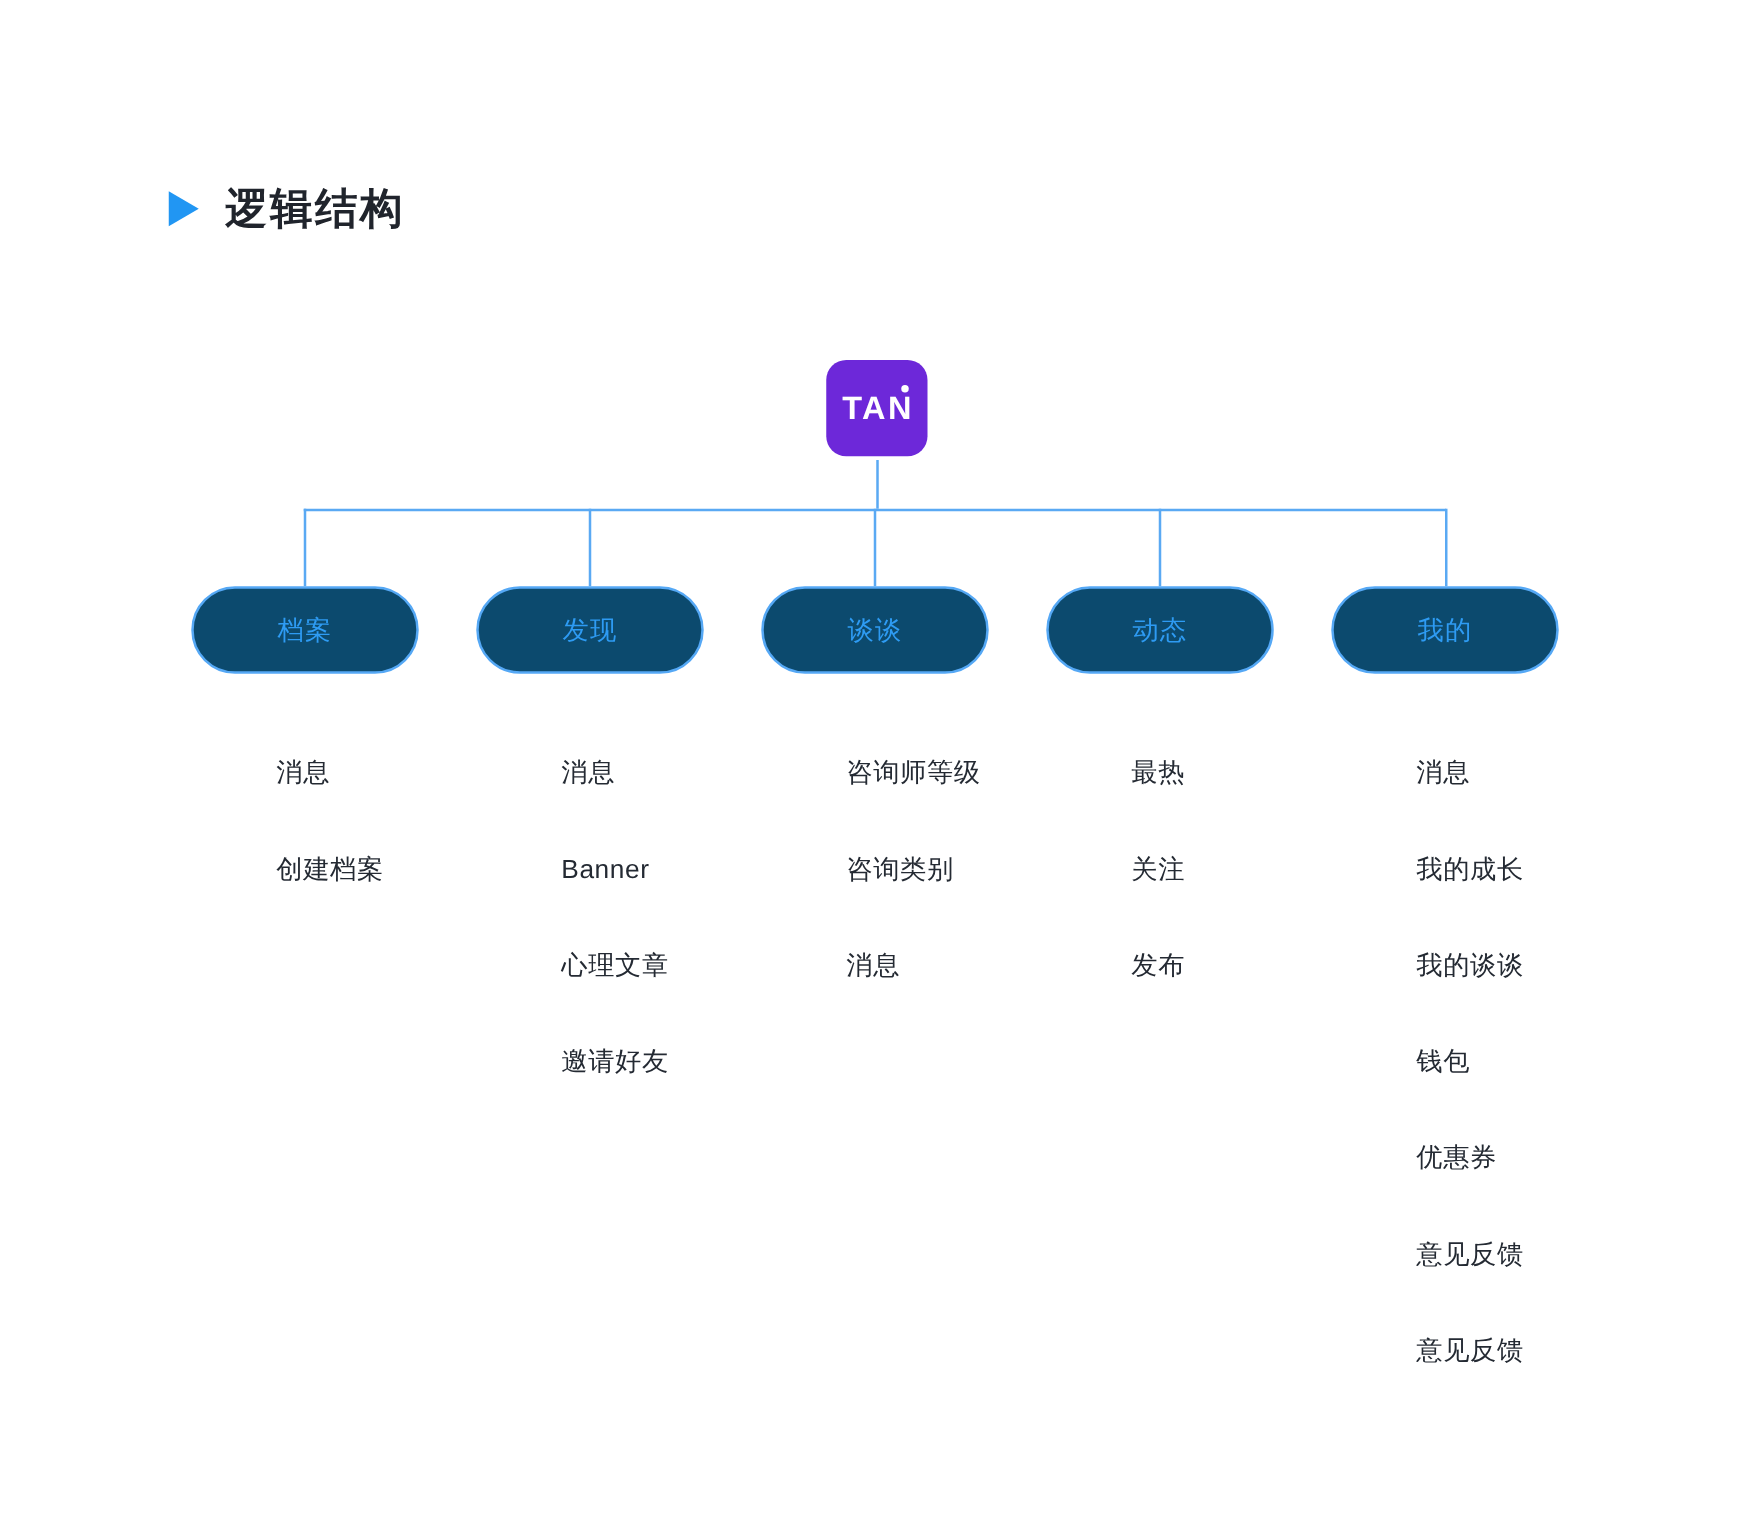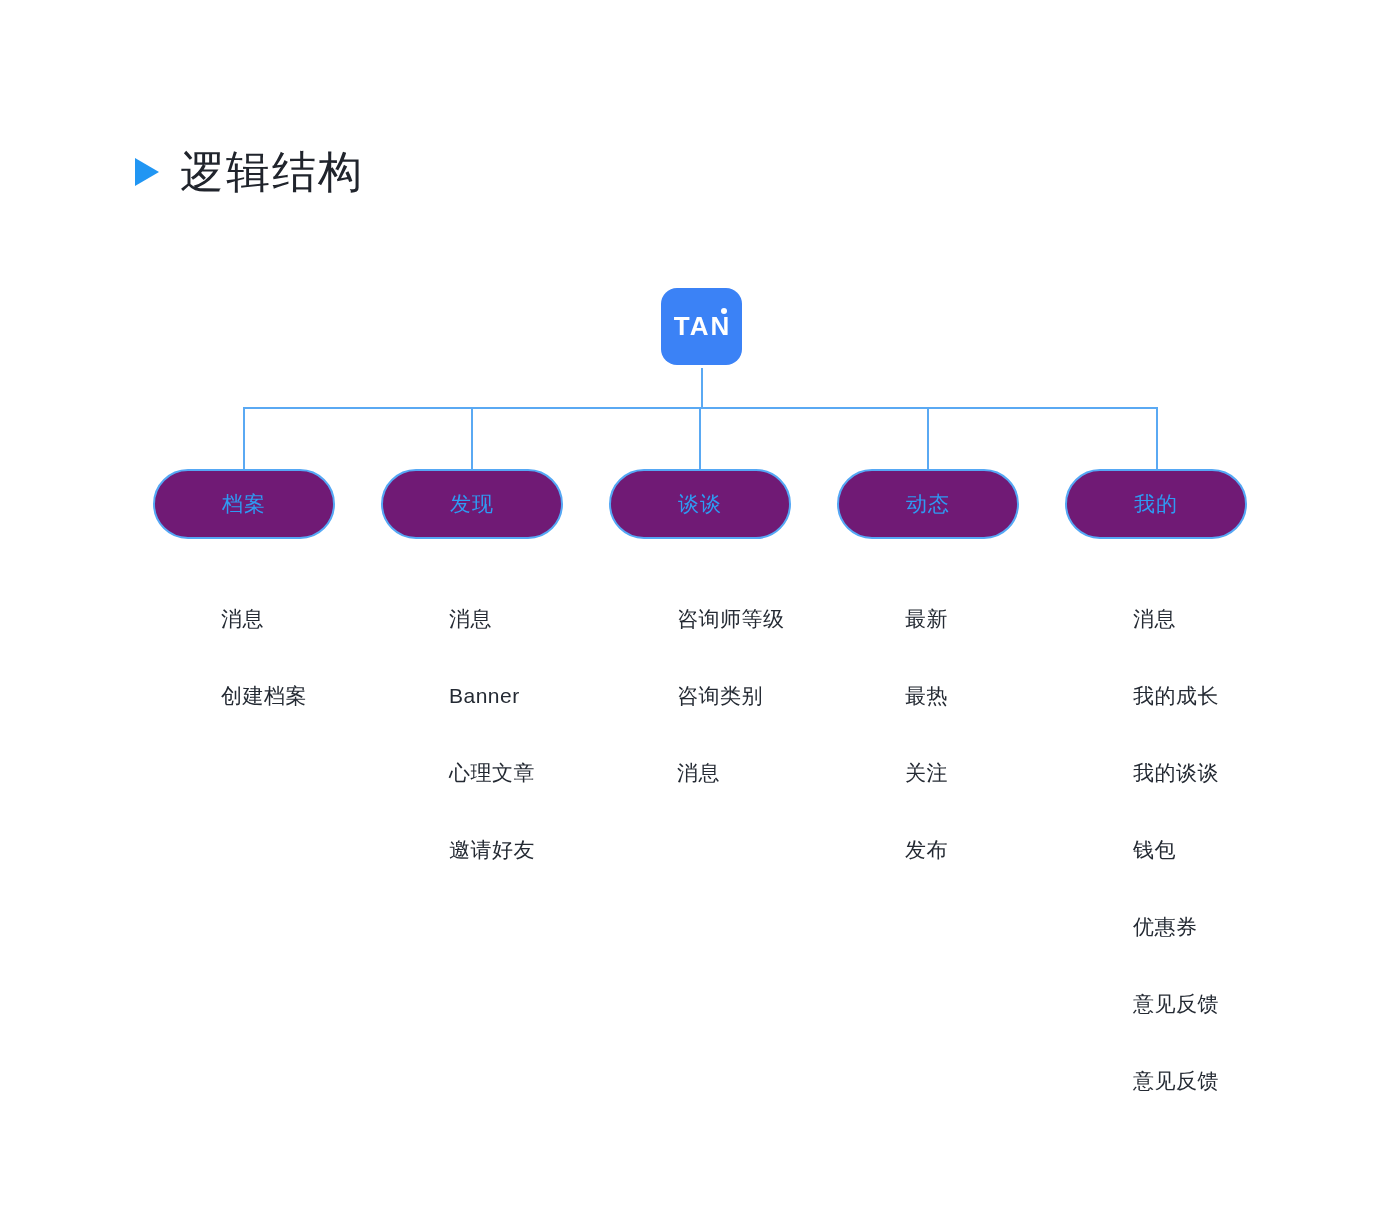--- a/index.html
+++ b/index.html
@@ -22,35 +22,35 @@
     gap: 21px;
   }
   .tri {
     width: 0; height: 0;
     border-left: 24px solid #2196F3;
     border-top: 14px solid transparent;
     border-bottom: 14px solid transparent;
   }
   .page-title {
     margin: 0;
-    font-size: 44px;
-    font-weight: normal;
+    font-size: 34px;
+    font-weight: bold;
     color: #20242C;
     letter-spacing: 2px;
     line-height: 1;
   }
 
   
   .logo {
     position: absolute;
     left: 661px;
     top: 288px;
     width: 81px;
     height: 77px;
-    background: #3b82f6;
+    background: #6d28d9;
     border-radius: 16px;
     display: flex;
     align-items: center;
     justify-content: center;
   }
   .logo-text {
     color: #ffffff;
     font-size: 26px;
     font-weight: bold;
     letter-spacing: 2px;
@@ -88,21 +88,21 @@
 
   .pill {
     width: 182px;
     height: 70px;
     box-sizing: border-box;
     border: 2px solid #55A8F5;
     border-radius: 36px;
     display: flex;
     align-items: center;
     justify-content: center;
-    background: #701a75;
+    background: #0c4a6e;
   }
   .pill-label {
     color: #2E9BF3;
     font-size: 21px;
     font-weight: 500;
     letter-spacing: 1px;
   }
 
   .items {
     list-style: none;
@@ -177,21 +177,20 @@
       <li>咨询类别</li>
       <li>消息</li>
     </ul>
   </div>
 
   <div class="branch branch-4">
     <div class="pill">
       <span class="pill-label">动态</span>
     </div>
     <ul class="items">
-      <li>最新</li>
       <li>最热</li>
       <li>关注</li>
       <li>发布</li>
     </ul>
   </div>
 
   <div class="branch branch-5">
     <div class="pill">
       <span class="pill-label">我的</span>
     </div>

